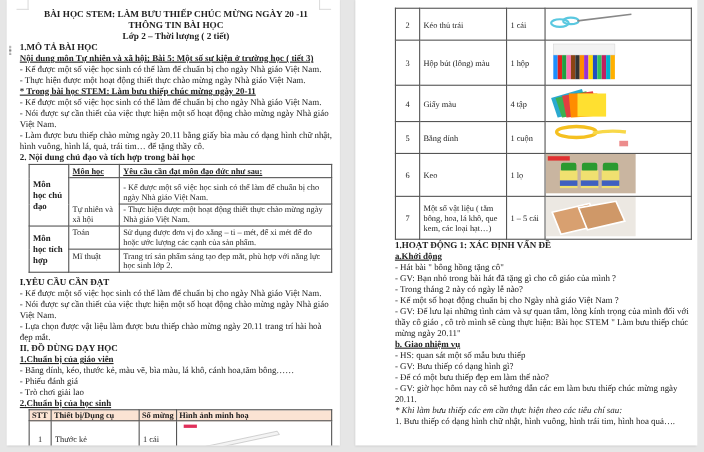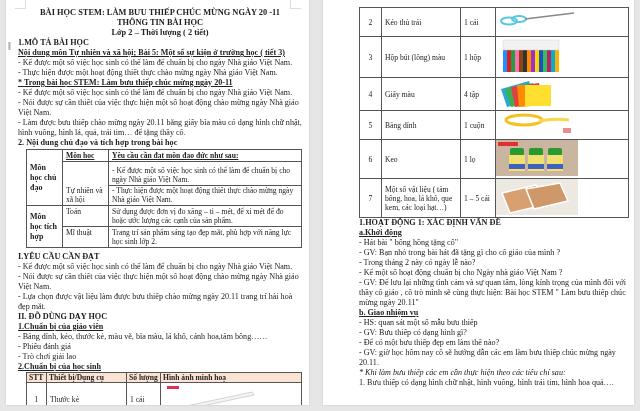--- a/index.html
+++ b/index.html
@@ -108,21 +108,21 @@
       <colgroup>
           <col style="width:20px">
           <col style="width:80px">
           <col style="width:34px">
           <col>
         </colgroup>
       <tbody>
           <tr>
         <th>STT</th>
         <th>Thiết bị/Dụng cụ</th>
-        <th>Số lượng</th>
+        <th>Số mừng</th>
         <th>Hình ảnh minh hoạ</th>
       </tr>
       <tr style="height:32px;">
         <td class="num">1</td>
         <td>Thước kẻ</td>
         <td>1 cái</td>
         <td class="img-box">
           <svg width="100" height="28" viewBox="0 0 100 28">
             <rect x="3" y="2" width="12" height="3" fill="#e0305a"></rect>
             <polygon points="8,25 88,8 90,11 10,28" fill="#f4f4f4" stroke="#bbb" stroke-width="0.6"></polygon>

